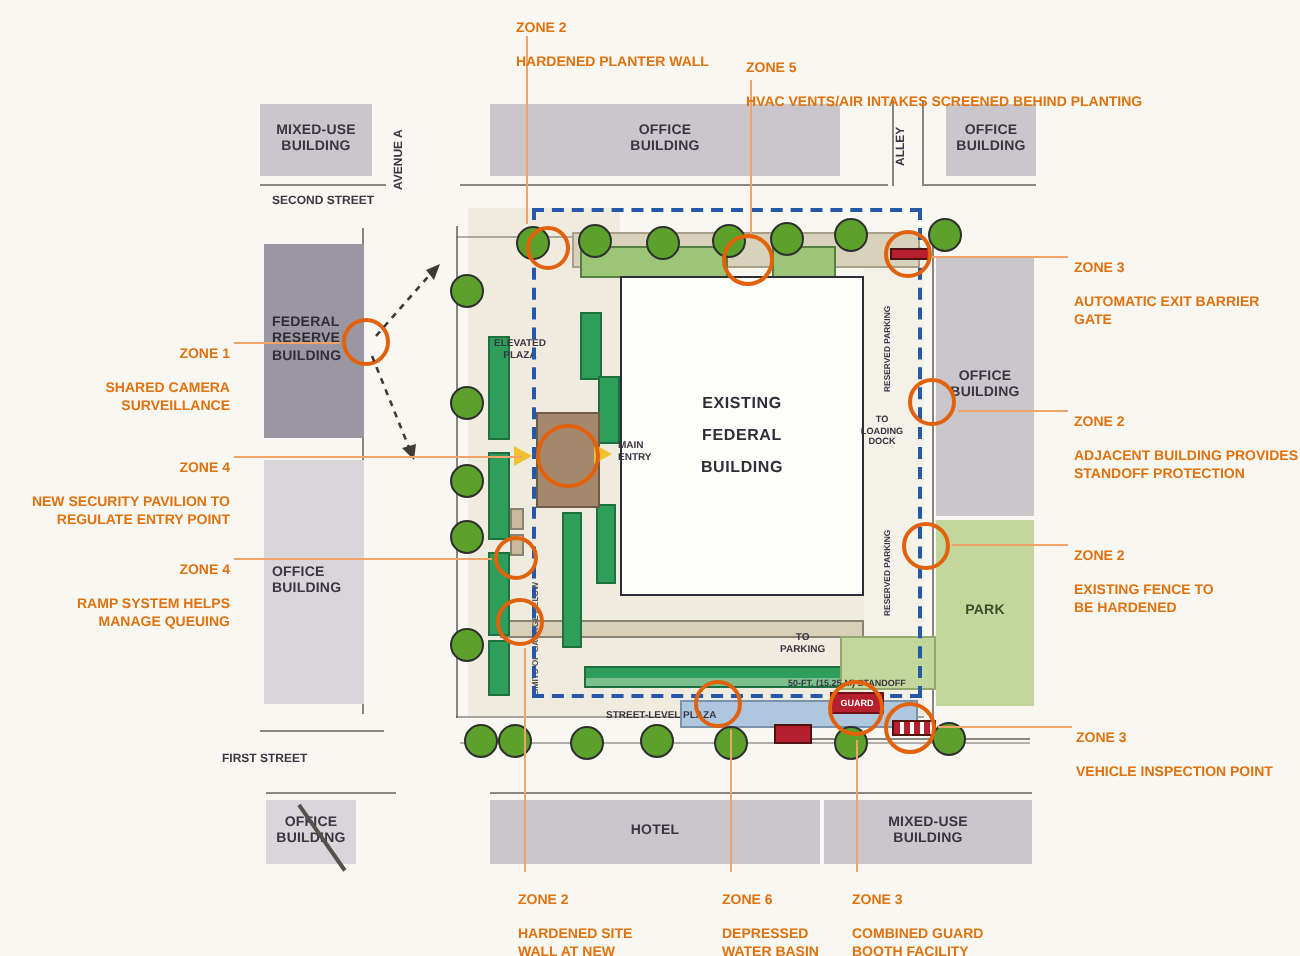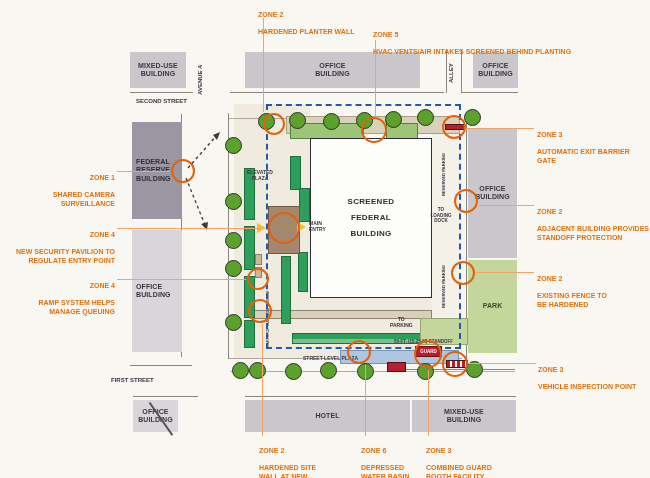--- a/index.html
+++ b/index.html
@@ -86,21 +86,21 @@
 BUILDING</span></div>
   <div class="bld" style="left:468px;top:128px;width:49px;height:130px;"><span>OFFICE
 BUILDING</span></div>
   <div class="bld green" style="left:468px;top:260px;width:49px;height:93px;"><span>PARK</span></div>
 
   <div class="abs" style="left:286px;top:116px;width:172px;height:16px;background:#d9d2ba;border:.5px solid #aaa08a;"></div>
   <div class="abs" style="left:290px;top:123px;width:72px;height:14px;background:#9cc578;border:.5px solid #55803f;"></div>
   <div class="abs" style="left:386px;top:123px;width:30px;height:14px;background:#9cc578;border:.5px solid #55803f;"></div>
   <div class="mtxt" style="left:352px;top:139px;font-size:4.5px;">HVAC VENTS</div>
 
-  <div class="fedbld"><span>SCREENED
+  <div class="fedbld"><span>EXISTING
 FEDERAL
 BUILDING</span></div>
 
   <div class="abs" style="left:250px;top:310px;width:180px;height:7px;background:#d9d0b8;border:.5px solid #8a8272;"></div>
   <div class="abs" style="left:292px;top:333px;width:155px;height:9px;background:linear-gradient(#2e9e5b 55%,#7cc08f 55%);border:.5px solid #1f7040;"></div>
   <div class="abs" style="left:340px;top:350px;width:117px;height:12px;background:#afc7de;border:.6px solid #7a93ac;"></div>
   <div class="abs" style="left:420px;top:318px;width:46px;height:25px;background:#c3d69b;border:.5px solid #93a96f;"></div>
   <div class="mtxt" style="left:390px;top:316px;text-align:center;">TO
 PARKING</div>
   <div class="mtxt" style="left:394px;top:339px;font-size:4.5px;">50-FT. (15.25-M) STANDOFF</div>

